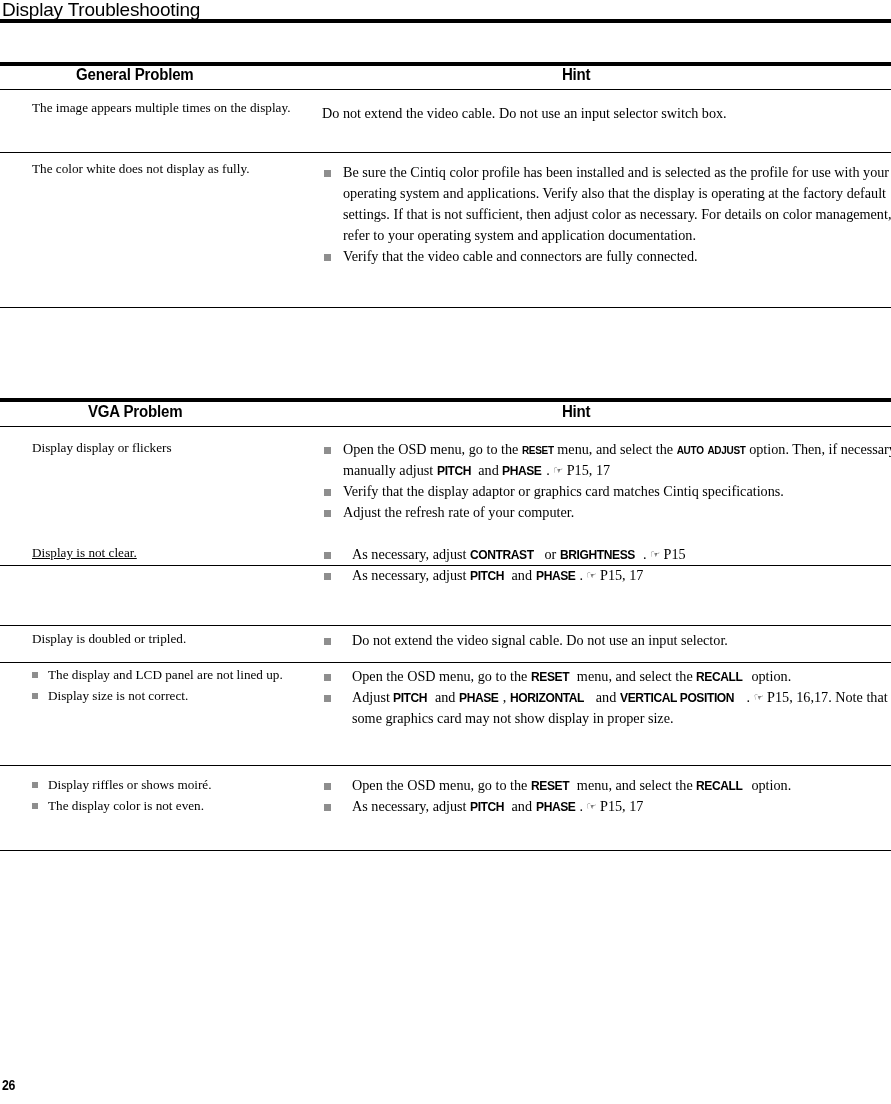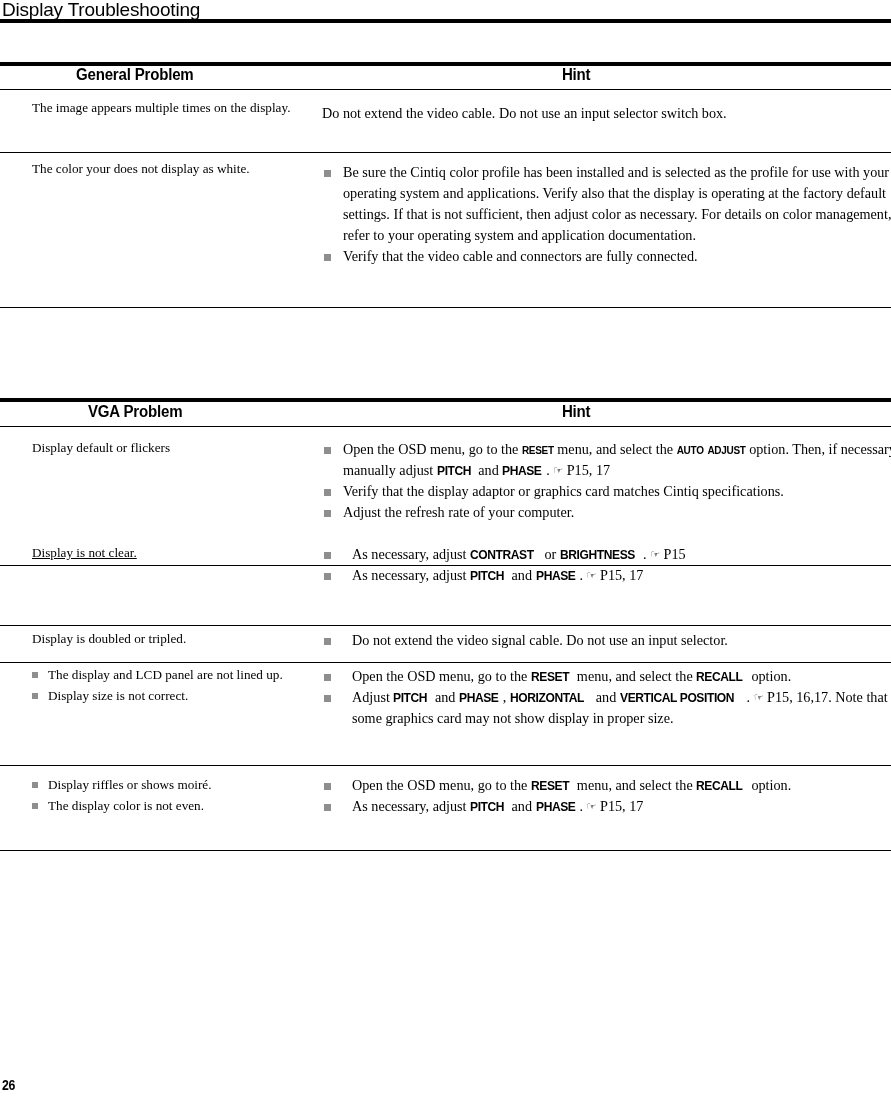--- a/index.html
+++ b/index.html
@@ -184,35 +184,35 @@
 
   <div class="rule thick" style="top:62px;"></div>
   <div class="col-head" style="left:76px; top:66px;">General Problem</div>
   <div class="col-head center-hint" style="left:561px; top:66px;">Hint</div>
   <div class="rule thin" style="top:89px;"></div>
 
   <div class="cell problem" style="top:98px;">The image appears multiple times on the display.</div>
   <div class="cell hint plain" style="top:103px;">Do not extend the video cable. Do not use an input selector switch box.</div>
   <div class="rule thin" style="top:152px;"></div>
 
-  <div class="cell problem" style="top:159px;">The color your does not display as white.</div>
+  <div class="cell problem" style="top:159px;">The color white does not display as fully.</div>
   <div class="cell hint" style="top:162px;">
     <ul class="blist">
       <li>Be sure the Cintiq color profile has been installed and is selected as the profile for use with your operating system and applications.  Verify also that the display is operating at the factory default settings.  If that is not sufficient, then adjust color as necessary.  For details on color management, refer to your operating system and application documentation.</li>
       <li>Verify that the video cable and connectors are fully connected.</li>
     </ul>
   </div>
   <div class="rule thin" style="top:307px;"></div>
 
   <div class="rule thick" style="top:398px;"></div>
   <div class="col-head" style="left:88px; top:403px;">VGA Problem</div>
   <div class="col-head center-hint" style="left:561px; top:403px;">Hint</div>
   <div class="rule thin" style="top:426px;"></div>
 
-  <div class="cell problem" style="top:438px;">Display default or flickers</div>
+  <div class="cell problem" style="top:438px;">Display display or flickers</div>
   <div class="cell hint" style="top:439px;">
     <ul class="blist">
         <li>Open the OSD menu, go to the <span class="osd-sc">Reset</span> menu, and select the <span class="osd-sc">Auto Adjust</span> option.  Then, if necessary, manually adjust <span class="osd">PITCH</span> and <span class="osd">PHASE</span>. <span class="hand">☞</span> P15, 17</li>
         <li>Verify that the display adaptor or graphics card matches Cintiq specifications.</li>
         <li>Adjust the refresh rate of your computer.</li>
       </ul>
   </div>
   <div class="rule thin" style="top:565px;"></div>
 
   <div class="cell problem" style="top:543px;text-decoration:underline;">Display is not clear.</div>

